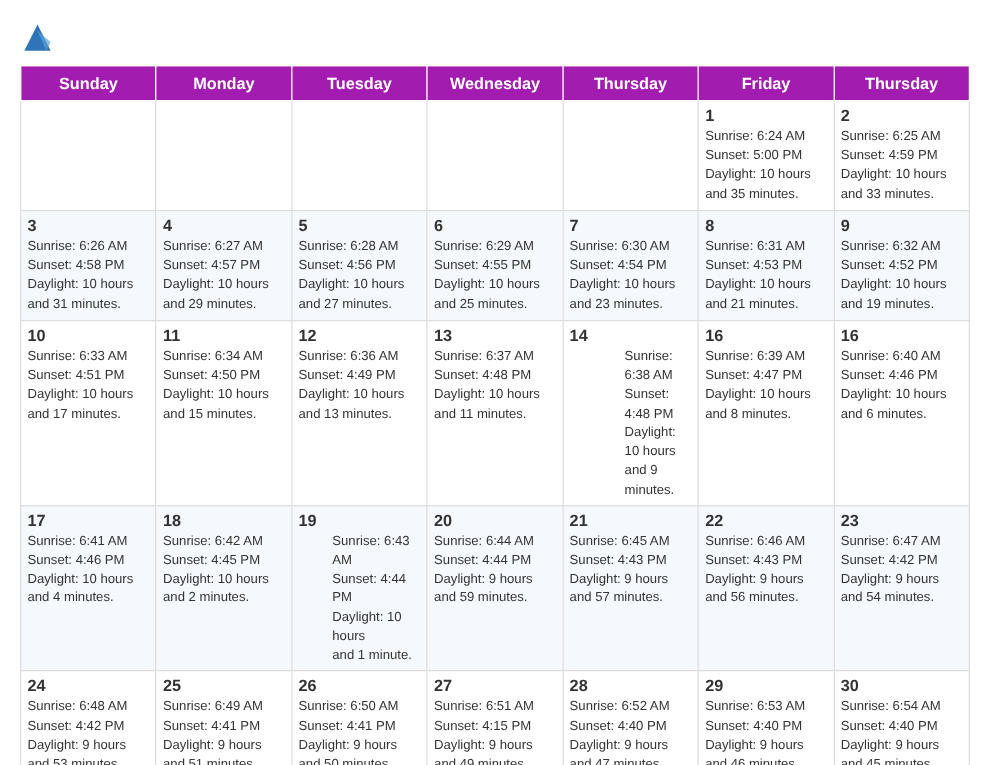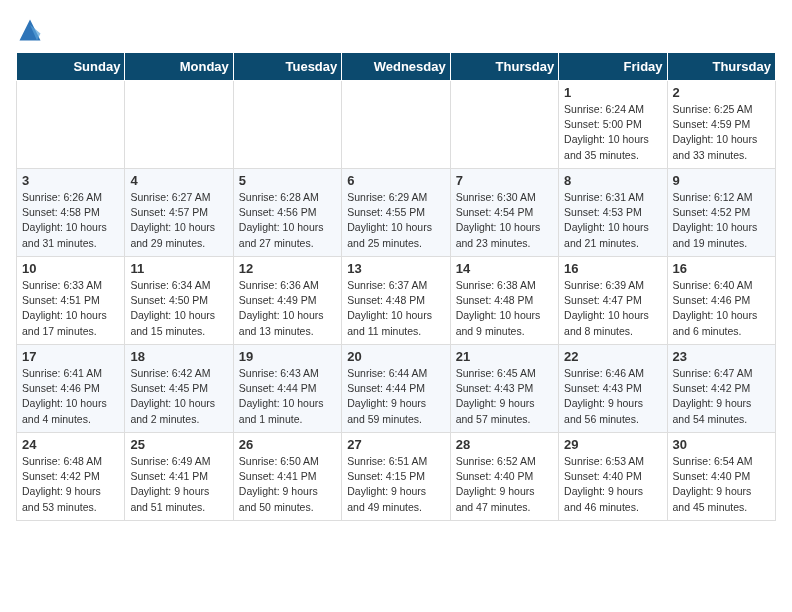--- a/index.html
+++ b/index.html
@@ -51,26 +51,26 @@
     .location {
       font-size: 16px;
       color: #555;
     }
     .calendar {
       width: 100%;
       border-collapse: collapse;
       table-layout: fixed;
     }
     .calendar th {
-      background: #0c4a6e;
+      background: #a21caf;
       color: #fff;
       font-size: 13px;
       font-weight: bold;
       padding: 6px 4px;
-      text-align: right;
+      text-align: center;
       border: 1px solid #fff;
     }
     .calendar td {
       vertical-align: top;
       padding: 4px 5px;
       border: 1px solid #ddd;
       height: 88px;
       font-size: 11px;
       color: #333;
       background: #fff;
@@ -185,21 +185,21 @@
         </td>
         <td>
           <span class="day-num">8</span>
           <div class="day-info" style="white-space: pre-line;">Sunrise: 6:31 AM
 Sunset: 4:53 PM
 Daylight: 10 hours
 and 21 minutes.</div>
         </td>
         <td>
           <span class="day-num">9</span>
-          <div class="day-info" style="white-space: pre-line;">Sunrise: 6:12 AM
+          <div class="day-info" style="white-space: pre-line;">Sunrise: 6:32 AM
 Sunset: 4:52 PM
 Daylight: 10 hours
 and 19 minutes.</div>
         </td>
       </tr>
       <tr>
         <td>
           <span class="day-num">10</span>
           <div class="day-info" style="white-space: pre-line;">Sunrise: 6:33 AM
 Sunset: 4:51 PM
@@ -222,21 +222,21 @@
         </td>
         <td>
           <span class="day-num">13</span>
           <div class="day-info" style="white-space: pre-line;">Sunrise: 6:37 AM
 Sunset: 4:48 PM
 Daylight: 10 hours
 and 11 minutes.</div>
         </td>
         <td>
           <span class="day-num">14</span>
-          <div class="day-info" style="white-space: pre-line;">Sunrise: 6:38 AM
+          <div class="day-info" style="white-space: pre-line; margin-left: 44px;">Sunrise: 6:38 AM
 Sunset: 4:48 PM
 Daylight: 10 hours
 and 9 minutes.</div>
         </td>
         <td>
           <span class="day-num">16</span>
           <div class="day-info" style="white-space: pre-line;">Sunrise: 6:39 AM
 Sunset: 4:47 PM
 Daylight: 10 hours
 and 8 minutes.</div>
@@ -259,21 +259,21 @@
         </td>
         <td>
           <span class="day-num">18</span>
           <div class="day-info" style="white-space: pre-line;">Sunrise: 6:42 AM
 Sunset: 4:45 PM
 Daylight: 10 hours
 and 2 minutes.</div>
         </td>
         <td>
           <span class="day-num">19</span>
-          <div class="day-info" style="white-space: pre-line;">Sunrise: 6:43 AM
+          <div class="day-info" style="white-space: pre-line; margin-left: 27px;">Sunrise: 6:43 AM
 Sunset: 4:44 PM
 Daylight: 10 hours
 and 1 minute.</div>
         </td>
         <td>
           <span class="day-num">20</span>
           <div class="day-info" style="white-space: pre-line;">Sunrise: 6:44 AM
 Sunset: 4:44 PM
 Daylight: 9 hours
 and 59 minutes.</div>

